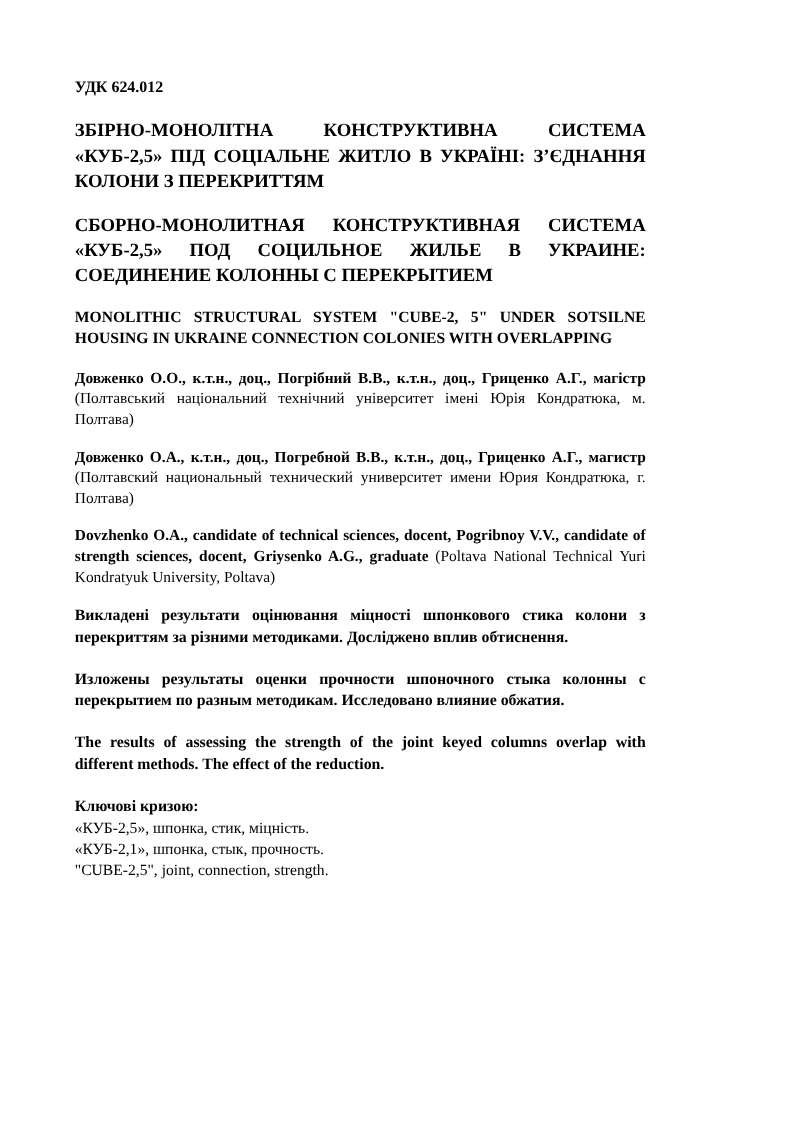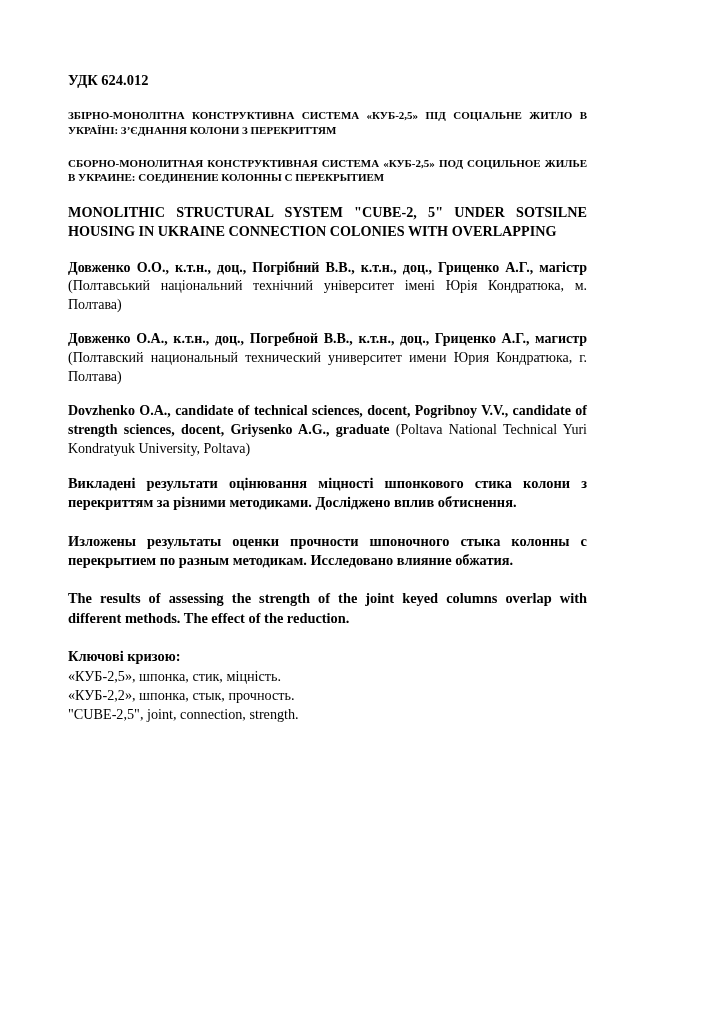--- a/index.html
+++ b/index.html
@@ -22,21 +22,21 @@
     position: relative;
   }
   .udk {
     font-weight: bold;
     font-size: 14.5px;
     line-height: 1.2;
     margin-bottom: 19px;
   }
   .title-block {
     font-weight: bold;
-    font-size: 11px;
+    font-size: 17px;
     line-height: 1.33;
     text-align: justify;
     text-justify: inter-word;
     margin-bottom: 18px;
   }
   .title-block.en {
     font-size: 14.2px;
   }
   .authors {
     font-size: 14px;
@@ -100,18 +100,18 @@
     <b>Dovzhenko O.A., candidate of technical sciences, docent, Pogribnoy V.V., candidate of strength sciences, docent, Griysenko A.G., graduate</b><span> (Poltava National Technical Yuri Kondratyuk University, Poltava)</span>
   </div>
 
   <div class="abstract">Викладені результати оцінювання міцності шпонкового стика колони з перекриттям за різними методиками. Досліджено вплив обтиснення.</div>
   <div class="abstract">Изложены результаты оценки прочности шпоночного стыка колонны с перекрытием по разным методикам. Исследовано влияние обжатия.</div>
   <div class="abstract">The results of assessing the strength of the joint keyed columns overlap with different methods. The effect of the reduction.</div>
 
   <div class="keywords-block">
     <div class="keywords-head">Ключові кризою:</div>
     <div class="keywords-line">«КУБ-2,5», шпонка, стик, міцність.</div>
-    <div class="keywords-line">«КУБ-2,2», шпонка, стык, прочность.</div>
+    <div class="keywords-line">«КУБ-2,1», шпонка, стык, прочность.</div>
     <div class="keywords-line">"CUBE-2,5", joint, connection, strength.</div>
   </div>
 
 
 </div>
 
 </body></html>

